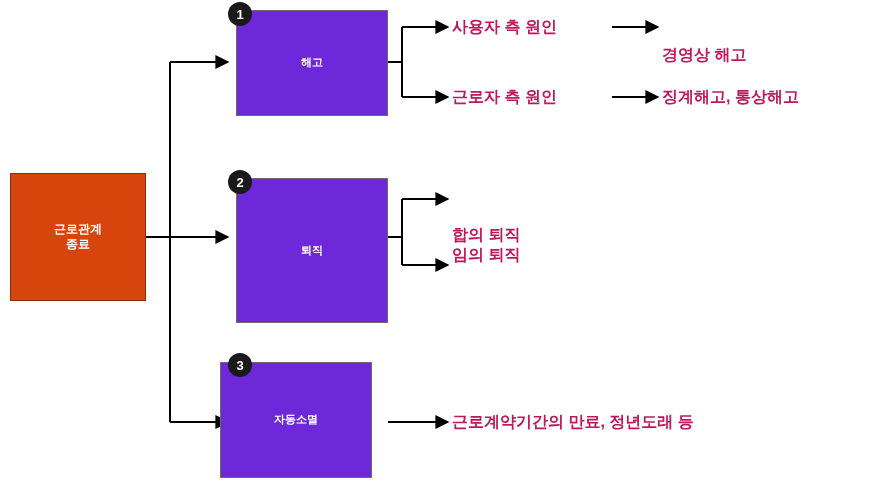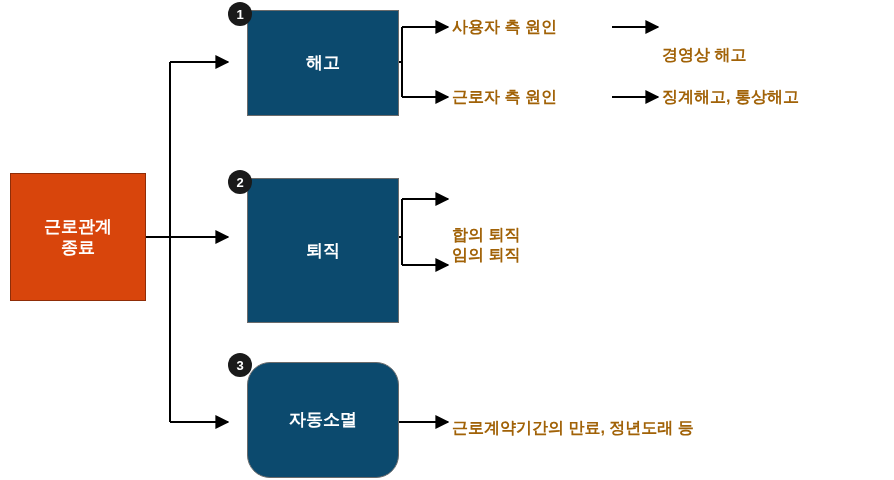--- a/index.html
+++ b/index.html
@@ -23,45 +23,44 @@
     justify-content: center;
     text-align: center;
     color: #ffffff;
     font-weight: bold;
     line-height: 1.25;
     white-space: pre-line;
   }
   .root-node {
     background: #d8450c;
     border: 1px solid #8f2d08;
-    font-size: 17px;
+    font-size: 12px;
   }
   .branch-node {
-    background: #0c4a6e;
+    background: #6d28d9;
     border: 1px solid #6b6b6b;
-    font-size: 17px;
-    margin-left: 11px;
+    font-size: 11px;
   }
   .badge {
     position: absolute;
     width: 24px;
     height: 24px;
     border-radius: 50%;
     background: #1a1a1a;
     color: #ffffff;
     font-size: 13px;
     font-weight: bold;
     display: flex;
     align-items: center;
     justify-content: center;
     z-index: 5;
   }
   .leaf-label {
     position: absolute;
-    color: #a16207;
+    color: #be185d;
     font-weight: bold;
     font-size: 16px;
     white-space: nowrap;
   }
   svg.connectors {
     position: absolute;
     left: 0;
     top: 0;
     width: 894px;
     height: 480px;
@@ -126,18 +125,18 @@
   </div>
   <div class="node branch-node" style="left:236px; top:178px; width:152px; height:145px;">
     <span>퇴직</span>
   </div>
   <div class="leaf-label" style="left:452px; top:189px;margin-top:36px;">합의 퇴직</div>
   <div class="leaf-label" style="left:452px; top:245px;">임의 퇴직</div>
 
   <div class="badge" style="left:228px; top:353px;">
     <span>3</span>
   </div>
-  <div class="node branch-node" style="left:236px; top:362px; width:152px; height:116px;border-radius:23px;">
+  <div class="node branch-node" style="left:220px; top:362px; width:152px; height:116px;">
     <span>자동소멸</span>
   </div>
-  <div class="leaf-label" style="left:452px; top:412px;margin-top:6px;">근로계약기간의 만료, 정년도래 등</div>
+  <div class="leaf-label" style="left:452px; top:412px;">근로계약기간의 만료, 정년도래 등</div>
 
 </div>
 
 </body></html>

